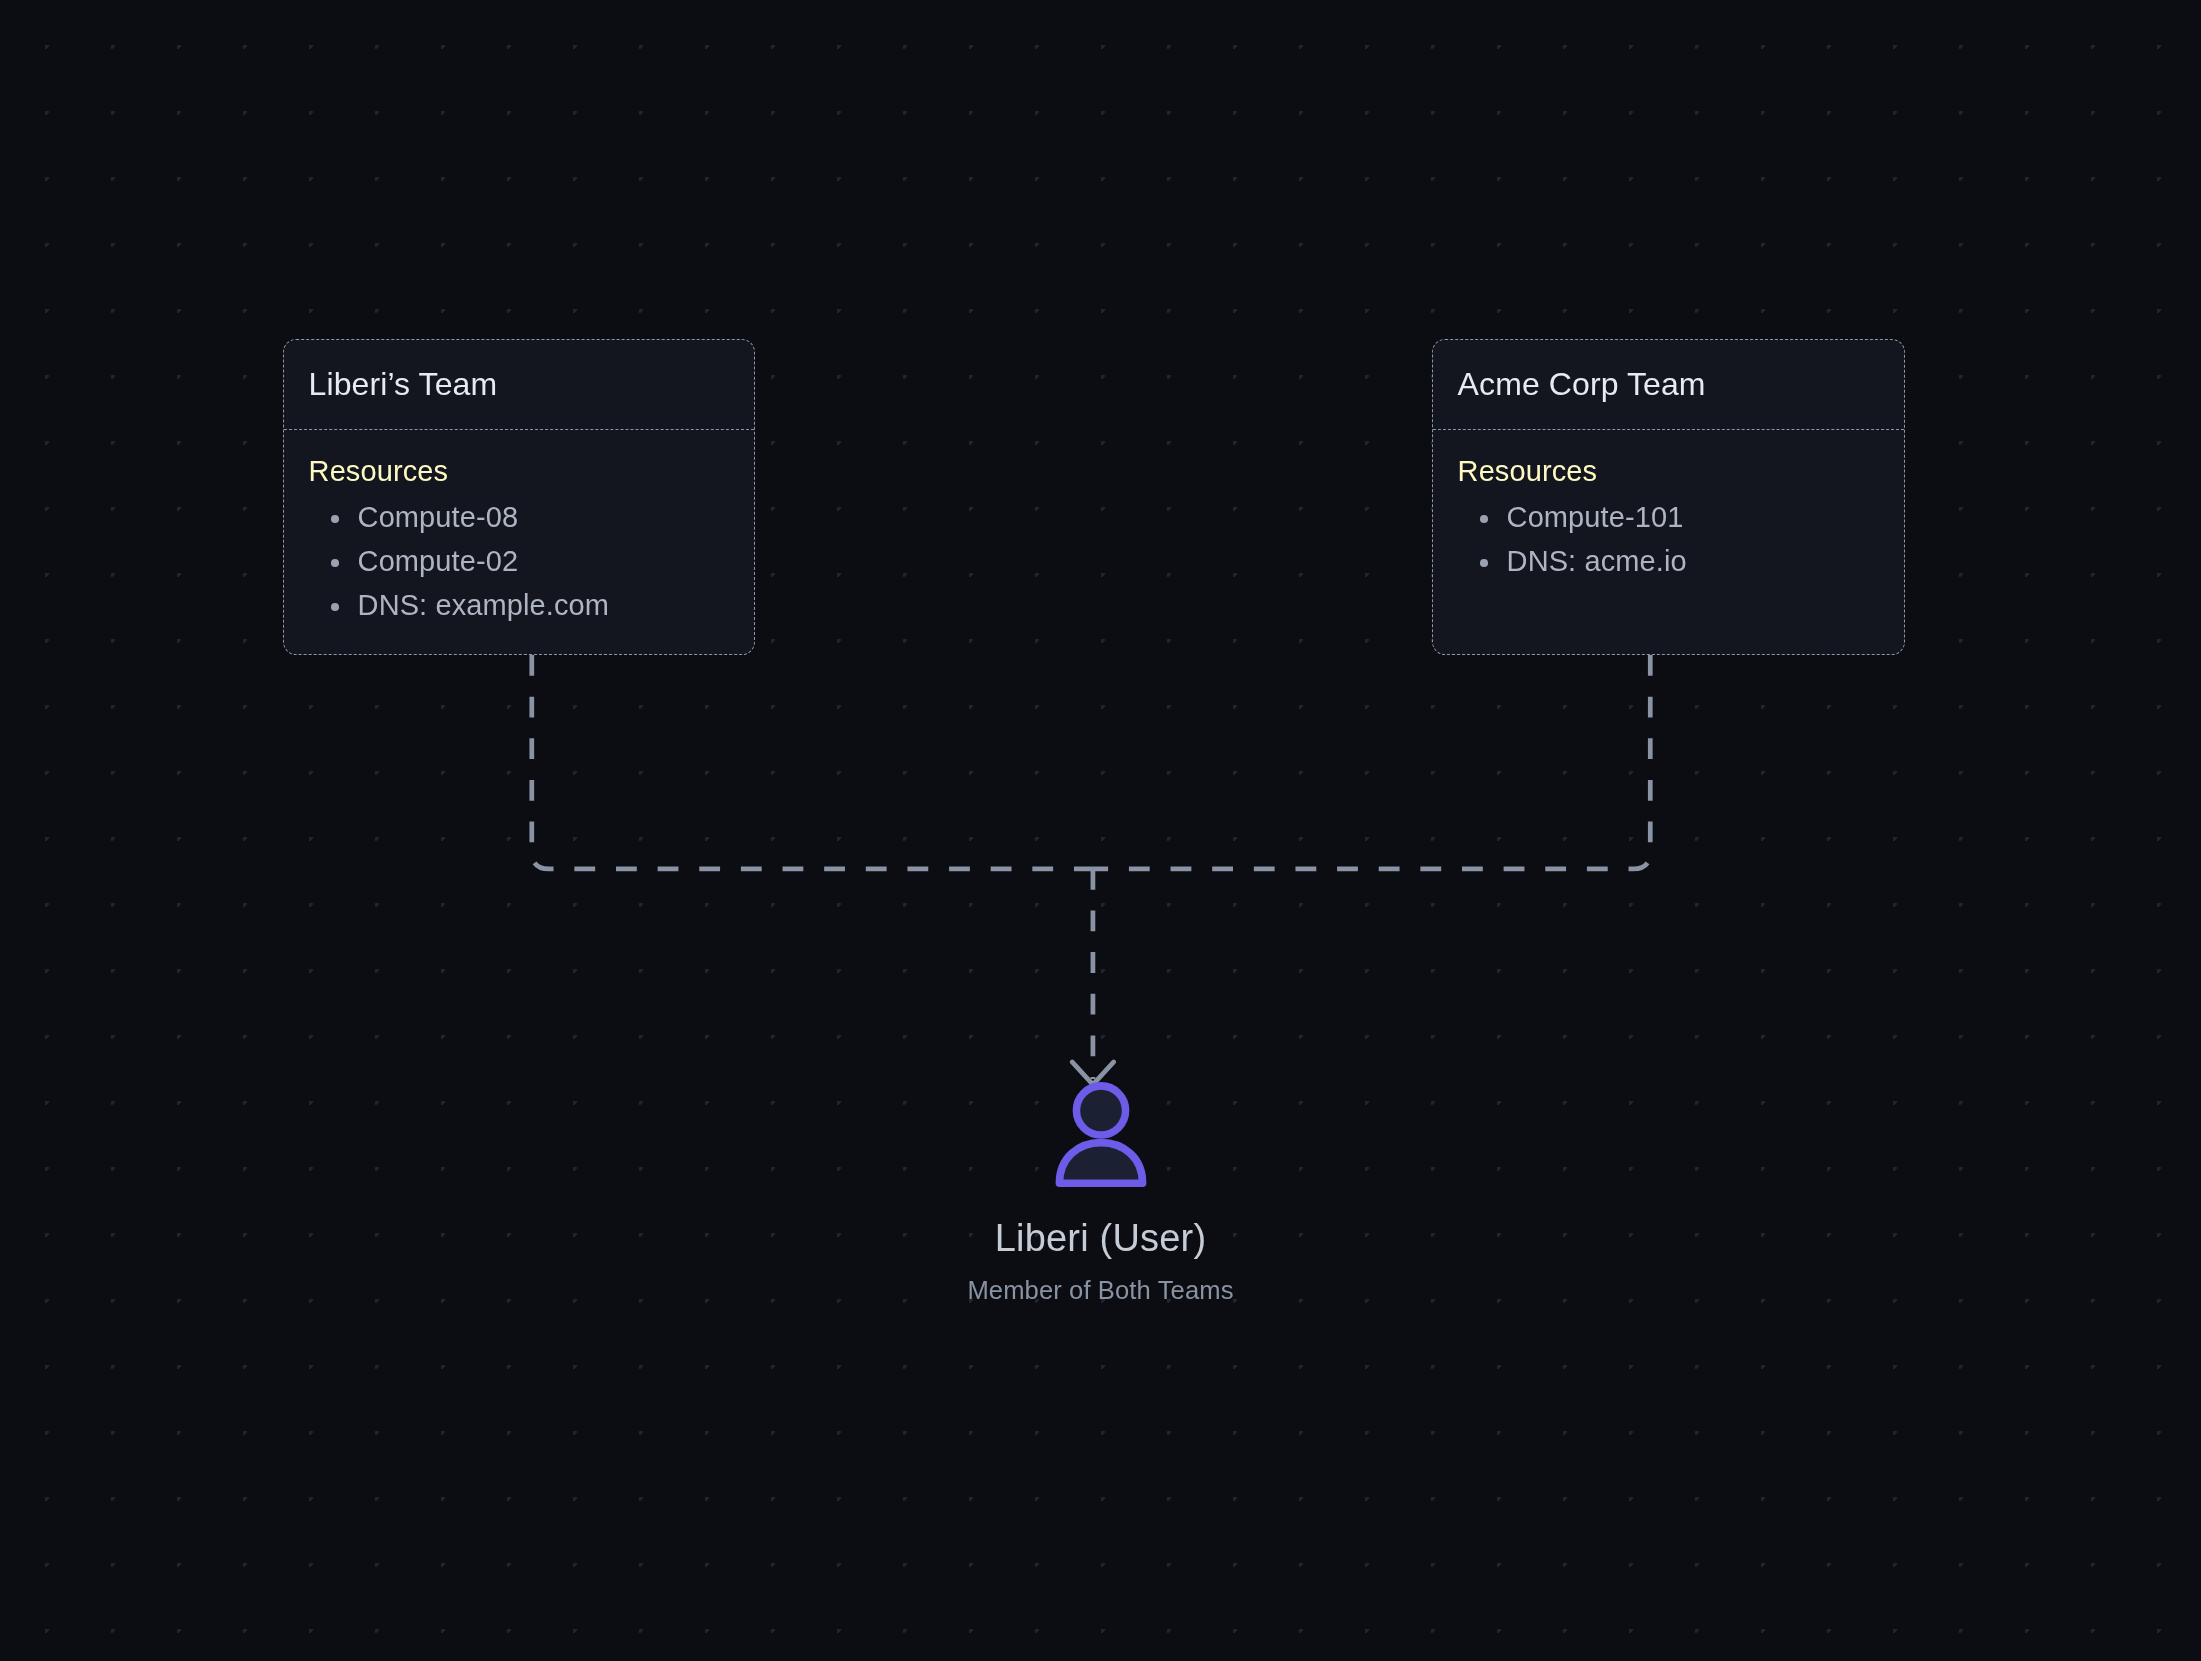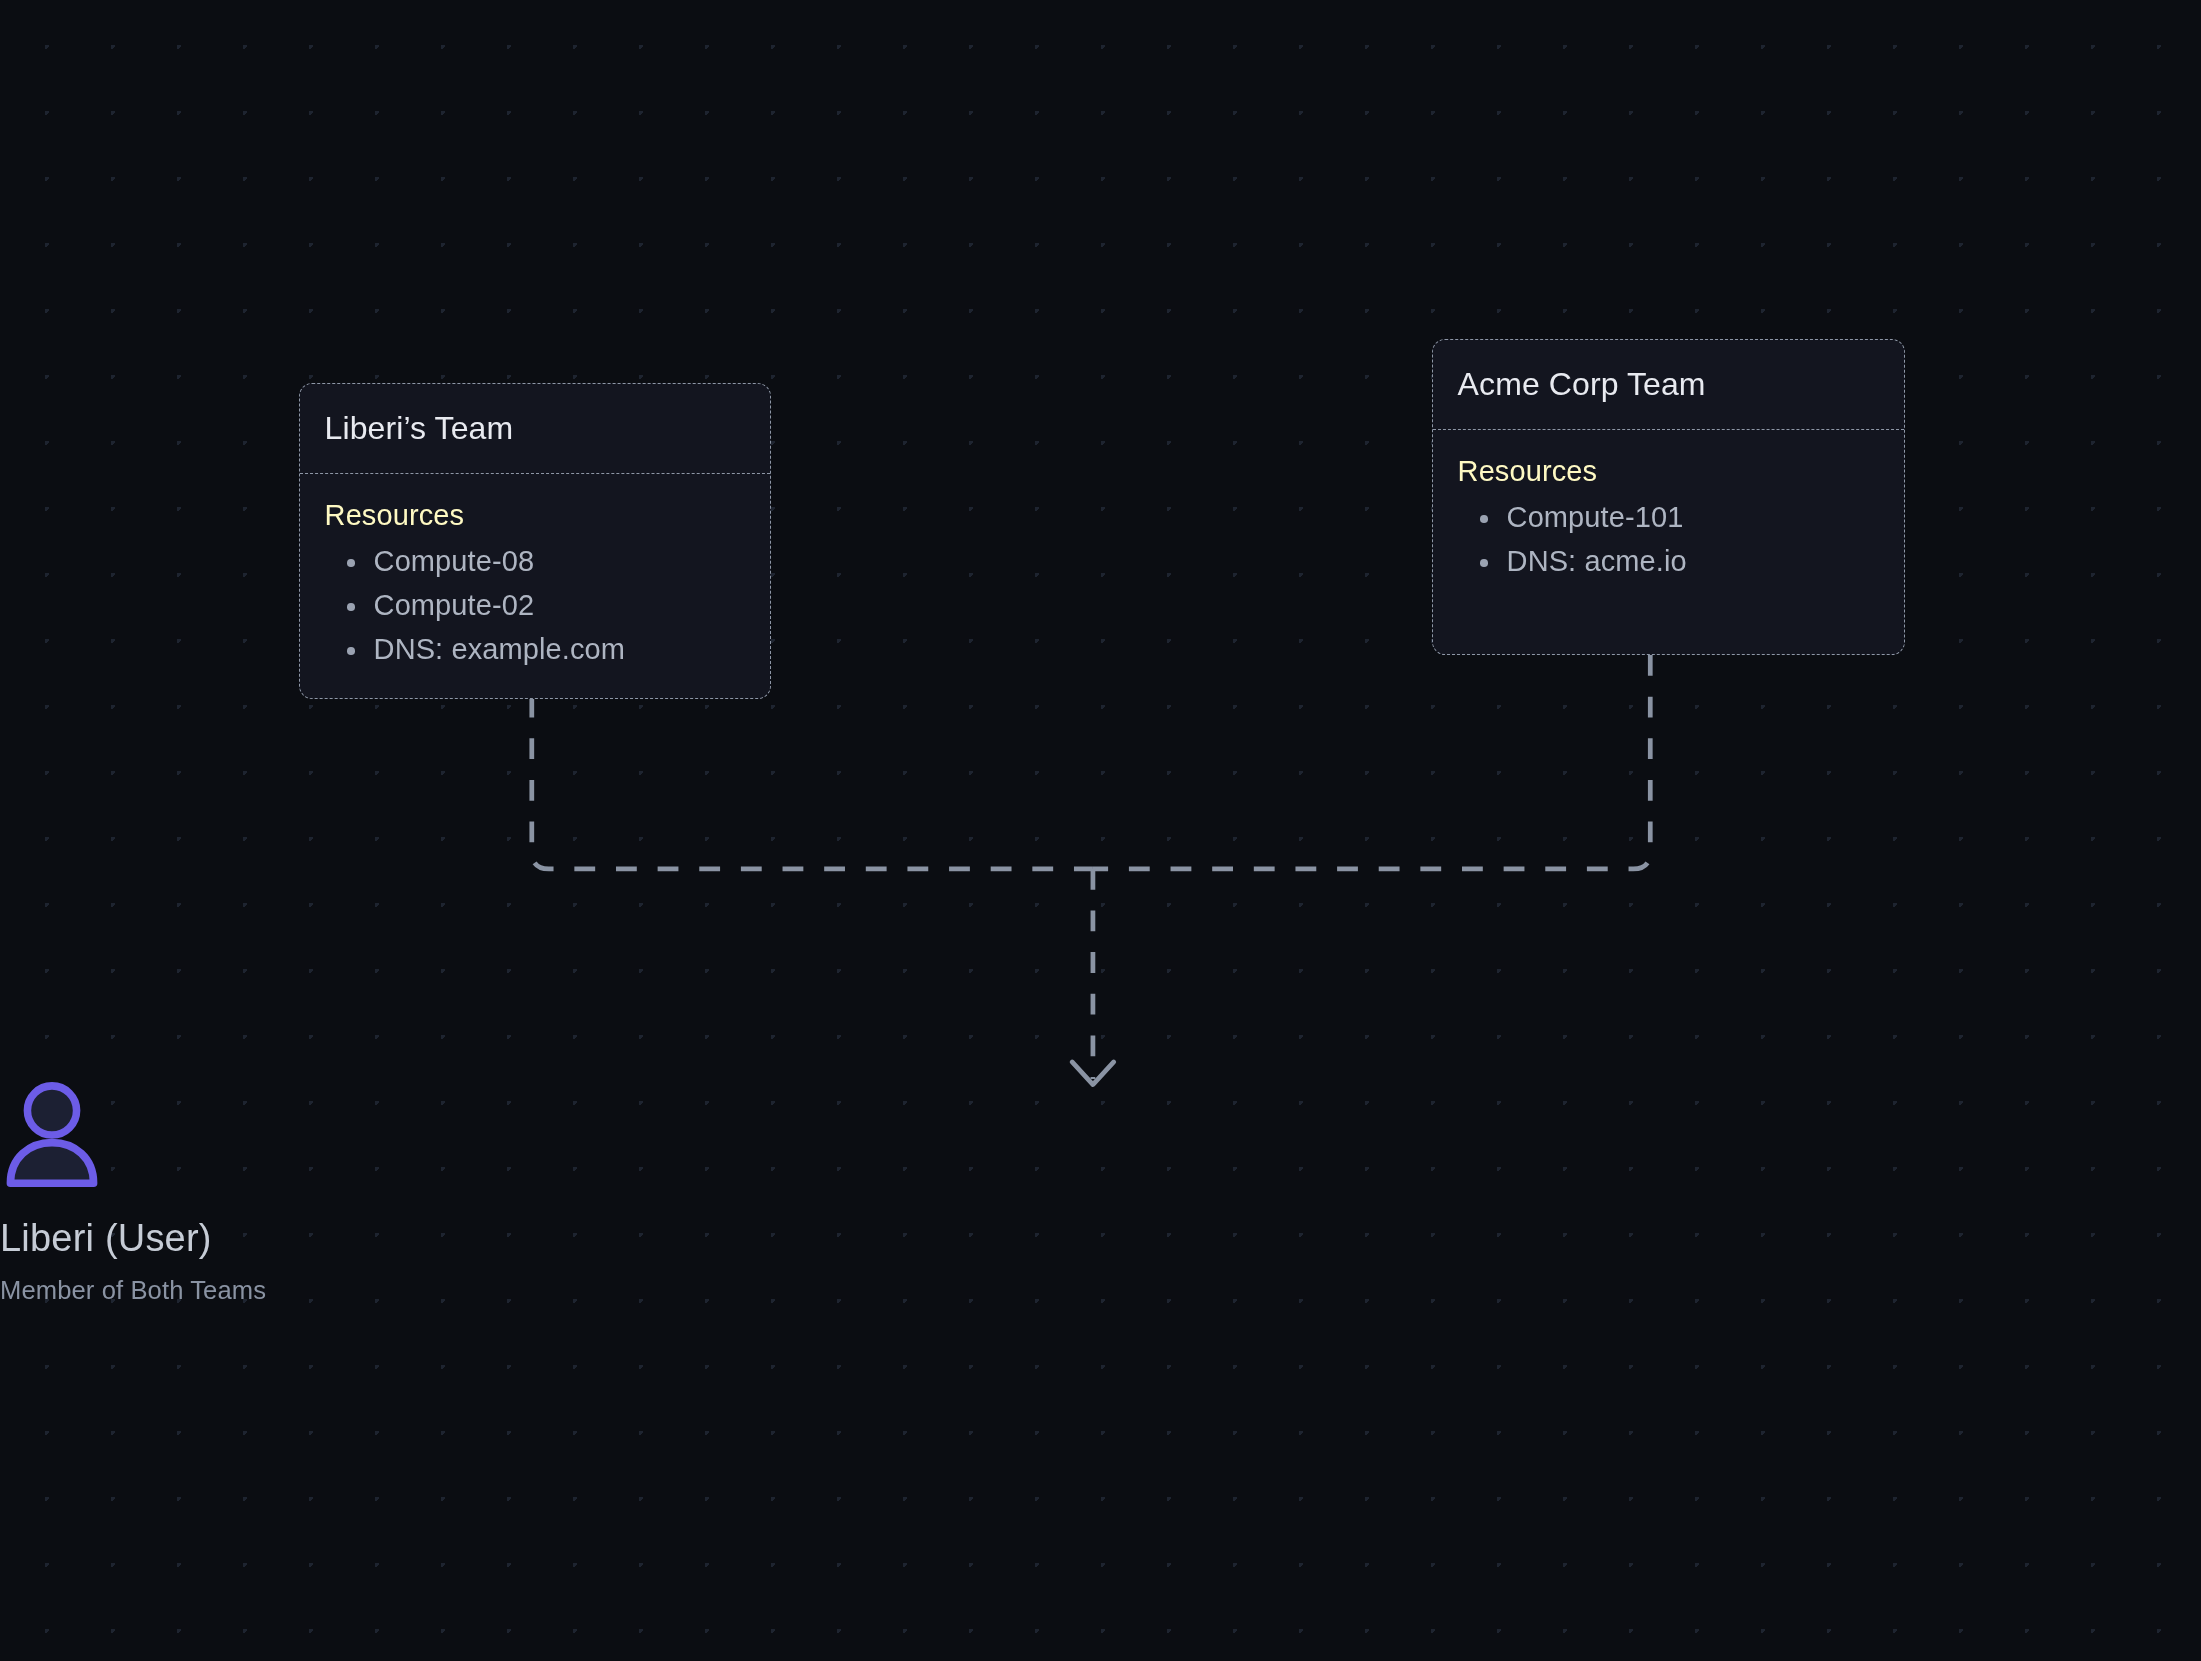--- a/index.html
+++ b/index.html
@@ -91,21 +91,21 @@
   }
 
   
   #user-node {
     position: absolute;
     left: 0;
     width: 2201px;
     top: 1079px;
     display: flex;
     flex-direction: column;
-    align-items: flex-start;
+    align-items: center;
   }
   #user-avatar {
     width: 104px;
     height: 114px;
     display: block;
   }
   #user-name {
     margin-top: 24.6px;
     font-size: 38px;
     color: #c6ccd6;
@@ -129,21 +129,21 @@
 
     <path d="M 562 692 L 562 900 Q 562 918 580 918 L 1155 918" stroke="#8a93a3" stroke-width="5" stroke-dasharray="22 22" stroke-linecap="butt" fill="none"></path>
 
     <path d="M 1744 692 L 1744 900 Q 1744 918 1726 918 L 1155 918" stroke="#8a93a3" stroke-width="5" stroke-dasharray="22 22" stroke-linecap="butt" fill="none"></path>
 
     <path d="M 1155 918 L 1155 1140" stroke="#8a93a3" stroke-width="5" stroke-dasharray="22 22" stroke-linecap="butt" fill="none"></path>
 
     <path d="M 1133 1122 L 1155 1146 L 1177 1122" stroke="#8a93a3" stroke-width="5" fill="none" stroke-linecap="round" stroke-linejoin="round"></path>
   </svg>
 
-  <div class="team-card" id="card-0" style="left:299px; top:339px; width:472px; height:316px;margin-top:44px;">
+  <div class="team-card" id="card-0" style="left:283px; top:339px; width:472px; height:316px;">
     <div class="card-header">
       <span class="card-title">Liberi’s Team</span>
     </div>
     <div class="card-body">
       <div class="resources-label">Resources</div>
       <ul class="resources-list">
         <li>Compute-08</li>
         <li>Compute-02</li>
         <li>DNS: example.com</li>
       </ul>

